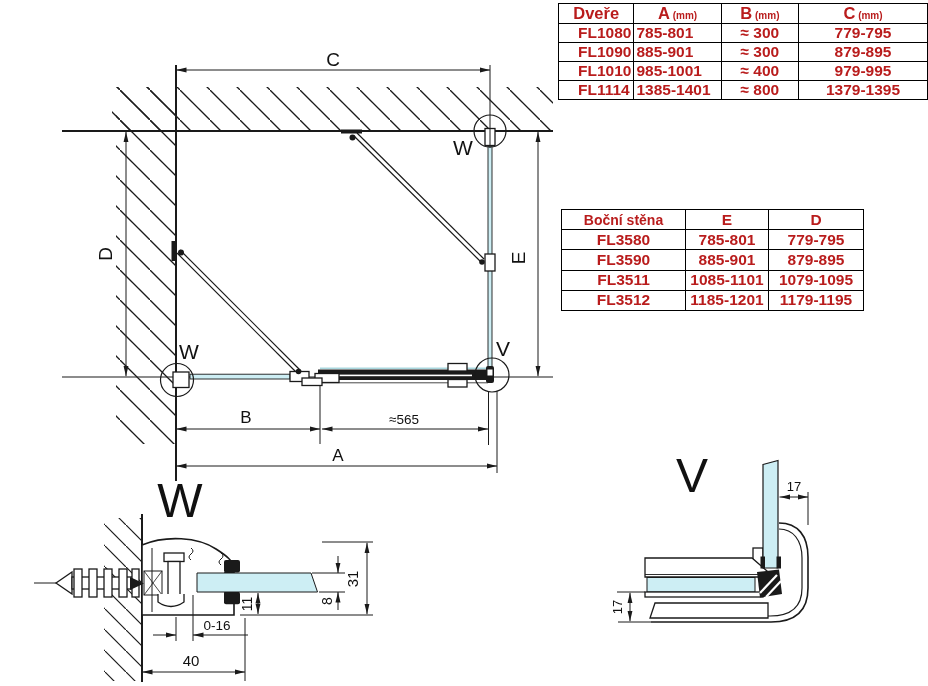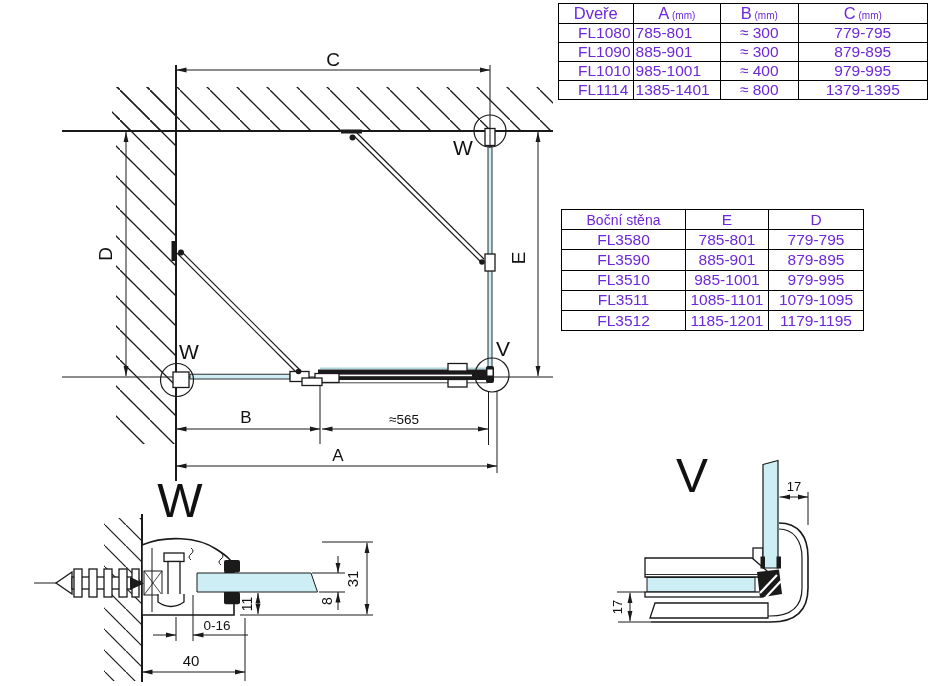--- a/index.html
+++ b/index.html
@@ -17,21 +17,21 @@
   .wall{stroke:#1a1a1a;stroke-width:2;fill:none;}
   .thin{stroke:#1a1a1a;stroke-width:1.2;fill:none;}
   .shape{stroke:#1a1a1a;stroke-width:1.3;fill:#ffffff;}
   .shape-thick{stroke:#1a1a1a;stroke-width:1.6;fill:#ffffff;}
   .blk{fill:#1a1a1a;stroke:none;}
 
   .tblwrap{position:absolute;background:#fff;}
   table.dtable{border-collapse:collapse;table-layout:fixed;background:#fff;}
   table.dtable th,table.dtable td{
     border:1.6px solid #000;padding:0 2px;text-align:center;
-    font-weight:400;white-space:nowrap;overflow:hidden;color:#6d28d9;
+    font-weight:700;white-space:nowrap;overflow:hidden;color:#b91c1c;
   }
   #doors-table td,#doors-table th{height:17.3px;font-size:15.5px;}
   #doors-table th{font-size:16.5px;}
   #doors-table td:nth-child(1){text-align:left;padding-left:19px;}
   #doors-table td:nth-child(2){text-align:left;padding-left:2px;}
   #side-table td,#side-table th{height:19.2px;font-size:15.5px;}
   #side-table th:nth-child(1){font-size:14px;}
   .unit{font-size:10px;text-align:center;}
 </style>
 </head>
@@ -203,25 +203,20 @@
             <td>FL3580</td>
             <td>785-801</td>
             <td>779-795</td>
           </tr>
           <tr>
             <td>FL3590</td>
             <td>885-901</td>
             <td>879-895</td>
           </tr>
           <tr>
-            <td>FL3510</td>
-            <td>985-1001</td>
-            <td>979-995</td>
-          </tr>
-          <tr>
             <td>FL3511</td>
             <td>1085-1101</td>
             <td>1079-1095</td>
           </tr>
           <tr>
             <td>FL3512</td>
             <td>1185-1201</td>
             <td>1179-1195</td>
           </tr>
         </tbody>

